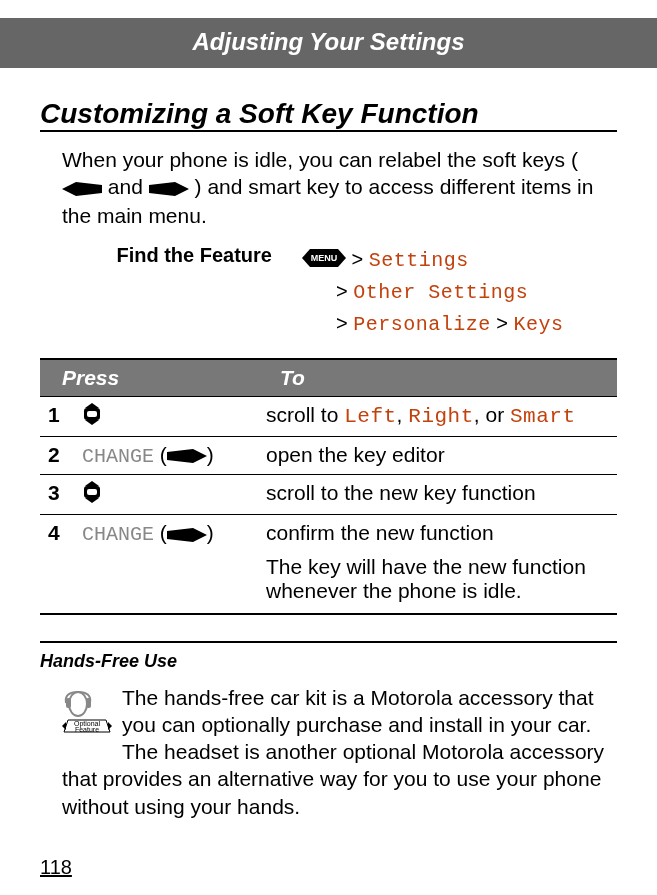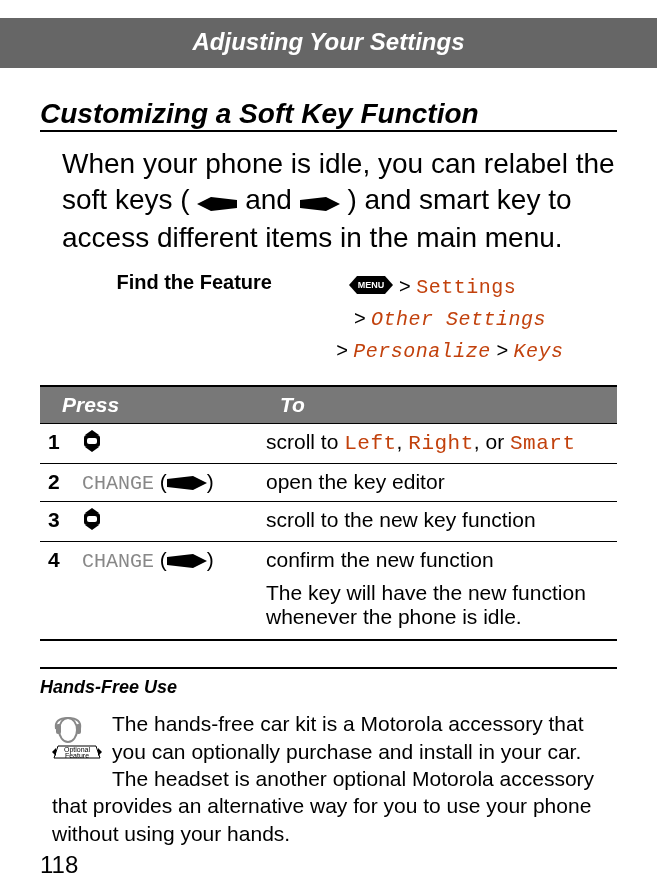--- a/index.html
+++ b/index.html
@@ -34,21 +34,21 @@
   }
   .h2 {
     font-style: italic;
     font-weight: bold;
     font-size: 18px;
     margin: 26px 0 12px;
     border-top: 2px solid #000;
     padding-top: 8px;
   }
   .body-text {
-    font-size: 28px;
+    font-size: 21px;
     line-height: 1.3;
     margin: 0 0 14px 22px;
   }
   .softkey-left {
     display: inline-block;
     vertical-align: middle;
   }
   .softkey-right {
     display: inline-block;
     vertical-align: middle;
@@ -60,40 +60,38 @@
   .find-feature {
     font-weight: bold;
     font-size: 20px;
     flex: 0 0 210px;
     text-align: right;
     padding-right: 30px;
   }
   .feature-path {
     font-size: 20px;
     line-height: 1.5;
-    text-align: center;
   }
   .menu-key {
     display: inline-block;
     vertical-align: middle;
   }
   .gt {
     font-weight: normal;
   }
   .mono {
     font-family: "Courier New", monospace;
     color: #c2410c;
     letter-spacing: 0.5px;
   }
   .path-line {
     white-space: nowrap;
   }
   .path-indent {
     padding-left: 34px;
-    font-style: italic;
   }
 
   table.steps {
     width: 100%;
     border-collapse: collapse;
     margin: 0 0 0 0;
     border-top: 2px solid #000;
     border-bottom: 2px solid #000;
     font-size: 21px;
   }
@@ -125,27 +123,28 @@
     color: #888;
     font-size: 20px;
   }
   .optional-badge {
     float: left;
     margin: 2px 10px 0 0;
   }
   .hands-p {
     font-size: 21px;
     line-height: 1.3;
-    margin: 0 0 0 12px;
+    margin: 0 0 0 22px;
   }
   .page-num {
     position: absolute;
     bottom: 16px;
     left: 40px;
-    font-size: 24px;
+    font-size: 20px;
+    text-decoration: underline;
   }
   .clear { clear:both; }
 </style>
 </head>
 <body>
 
 <div class="header-band">Adjusting Your Settings</div>
 
 <div class="page">
 

